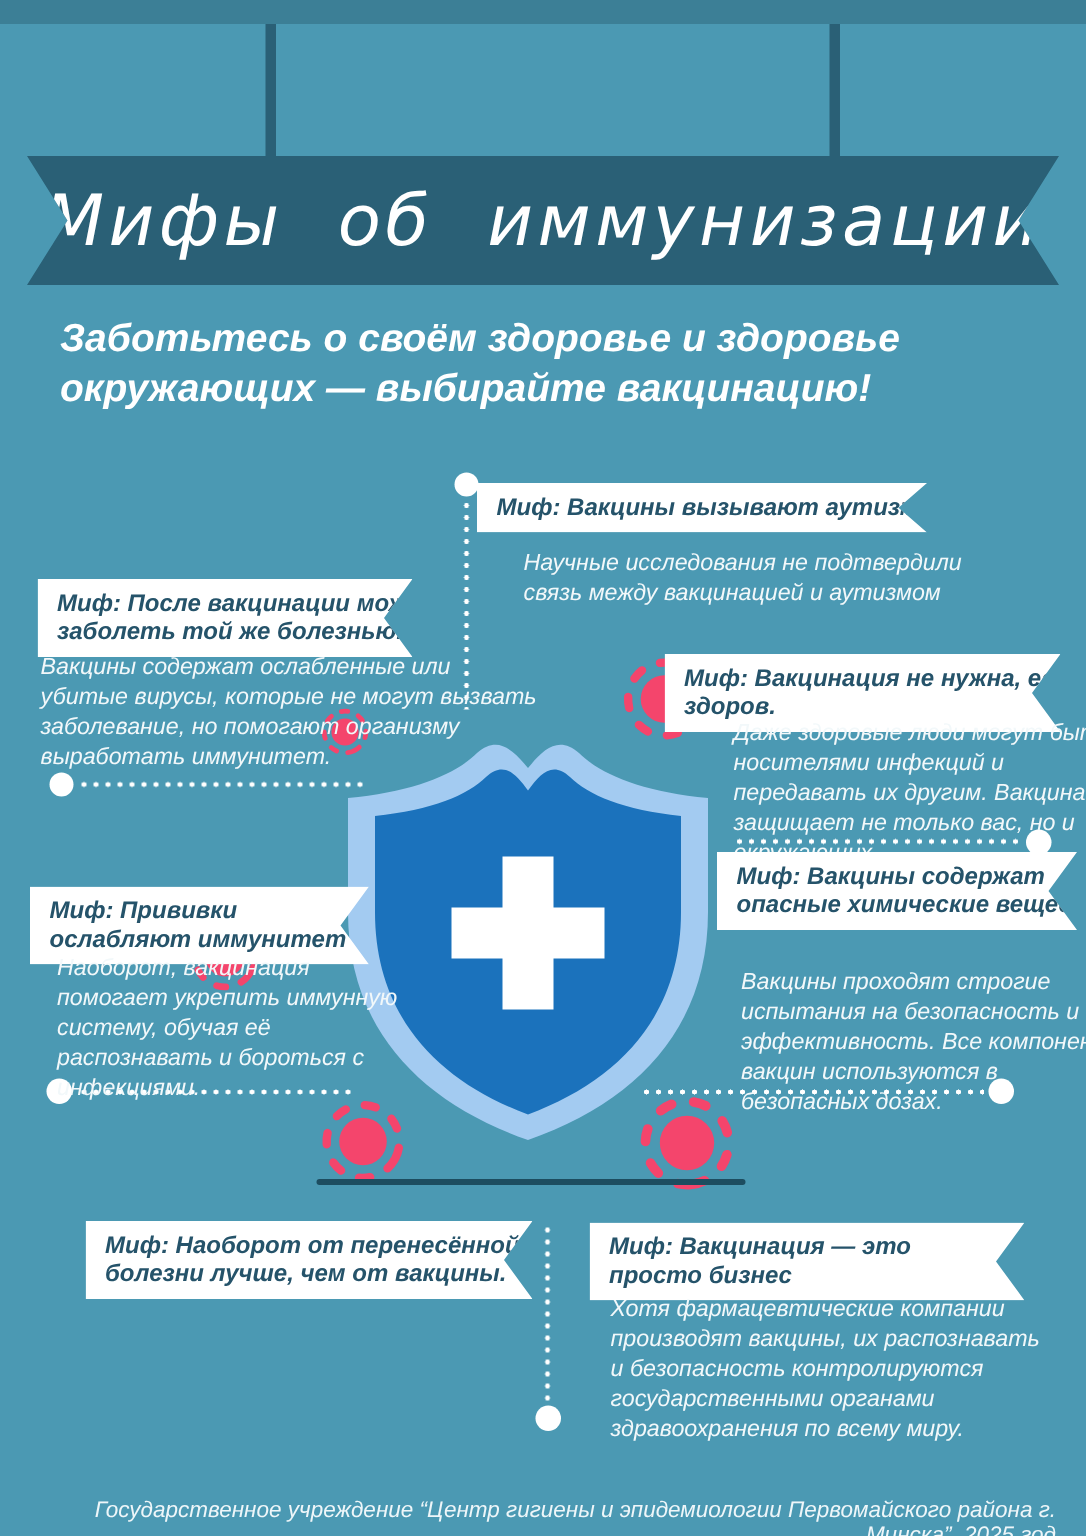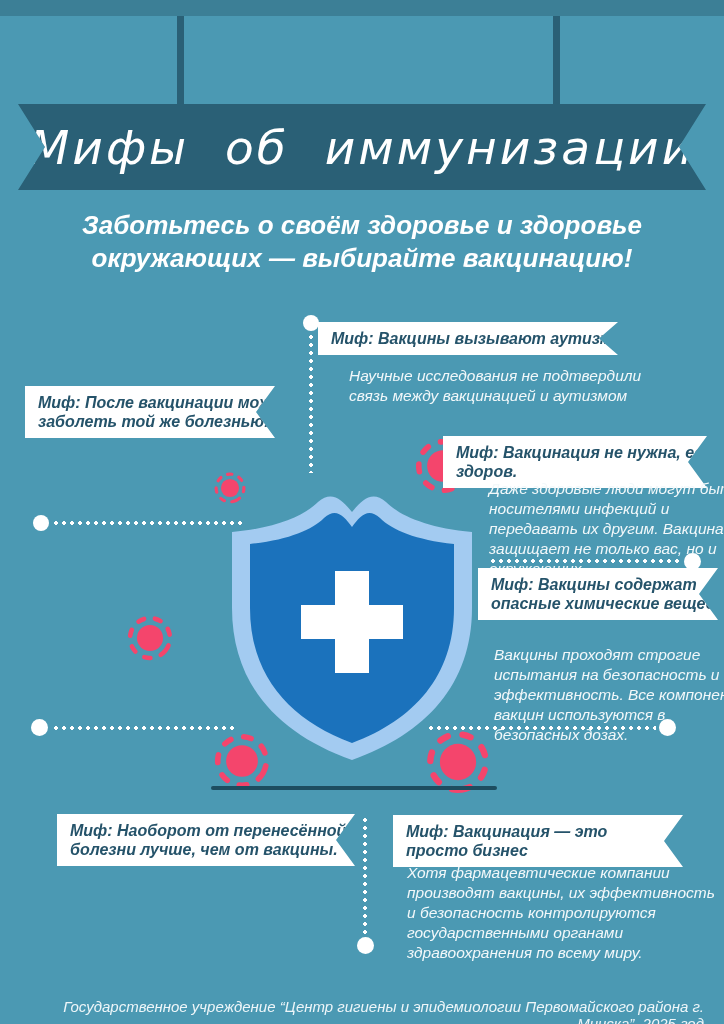--- a/index.html
+++ b/index.html
@@ -18,21 +18,21 @@
   .title-ribbon {
     position:absolute; left:18px; top:88px; width:688px; height:86px;
     background:#2a6076;
     clip-path:polygon(0 0,100% 0,calc(100% - 27px) 50%,100% 100%,0 100%,27px 50%);
     display:flex; align-items:center; justify-content:center;
     color:#fff; font-family:"DejaVu Sans", sans-serif;
     font-size:47px; letter-spacing:3px; word-spacing:18px; white-space:pre;
   }
 
   .subtitle {
-    position:absolute; left:40px; top:193px; width:644px; text-align:center;
+    position:absolute; left:40px; top:193px; width:644px; 
     color:#fff; font-weight:bold; font-size:26px; line-height:33px; white-space:pre;
   }
 
   
   .ribbon {
     position:absolute; background:#fff; color:#25536a;
     clip-path:polygon(0 0,100% 0,calc(100% - 19px) 50%,100% 100%,0 100%);
     font-weight:bold; font-size:16px; line-height:19px; white-space:pre;
     display:flex; align-items:center; padding:7px 22px 7px 13px; z-index:5;
   }
@@ -132,31 +132,44 @@
   <div class="ribbon" style="left:318px;top:306px;width:300px">
     <span>Миф: Вакцины вызывают аутизм.</span>
   </div>
   <div class="body-text" style="left:349px;top:350px">Научные исследования не подтвердили
 связь между вакцинацией и аутизмом</div>
 
   <div class="ribbon" style="left:25px;top:370px;width:250px">
     <span>Миф: После вакцинации можно
 заболеть той же болезнью.</span>
   </div>
+  <div class="body-text" style="left:27px;top:419px">Вакцины содержат ослабленные или
+убитые вирусы, которые не могут вызвать
+заболевание, но помогают организму
+выработать иммунитет.</div>
 
   <div class="ribbon" style="left:443px;top:420px;width:264px">
     <span>Миф: Вакцинация не нужна, если я
 здоров.</span>
   </div>
   <div class="body-text" style="left:489px;top:463px">Даже здоровые люди могут быть
 носителями инфекций и
 передавать их другим. Вакцинация
 защищает не только вас, но и
 окружающих.</div>
 
+  <div class="ribbon" style="left:20px;top:575px;width:226px">
+    <span>Миф: Прививки
+ослабляют иммунитет</span>
+  </div>
+  <div class="body-text" style="left:38px;top:620px">Наоборот, вакцинация
+помогает укрепить иммунную
+систему, обучая её
+распознавать и бороться с
+инфекциями.</div>
 
   <div class="ribbon" style="left:478px;top:552px;width:240px">
     <span>Миф: Вакцины содержат
 опасные химические вещества.</span>
   </div>
   <div class="body-text" style="left:494px;top:629px">Вакцины проходят строгие
 испытания на безопасность и
 эффективность. Все компоненты
 вакцин используются в
 безопасных дозах.</div>
@@ -164,20 +177,20 @@
   <div class="ribbon" style="left:57px;top:798px;width:298px">
     <span>Миф: Наоборот от перенесённой
 болезни лучше, чем от вакцины.</span>
   </div>
 
   <div class="ribbon" style="left:393px;top:799px;width:290px">
     <span>Миф: Вакцинация — это
 просто бизнес</span>
   </div>
   <div class="body-text" style="left:407px;top:847px">Хотя фармацевтические компании
-производят вакцины, их эффективность
+производят вакцины, их распознавать
 и безопасность контролируются
 государственными органами
 здравоохранения по всему миру.</div>
 
   <div class="footer">Государственное учреждение “Центр гигиены и эпидемиологии Первомайского района г. Минска”, 2025 год</div>
 
 </div>
 
 </body></html>

